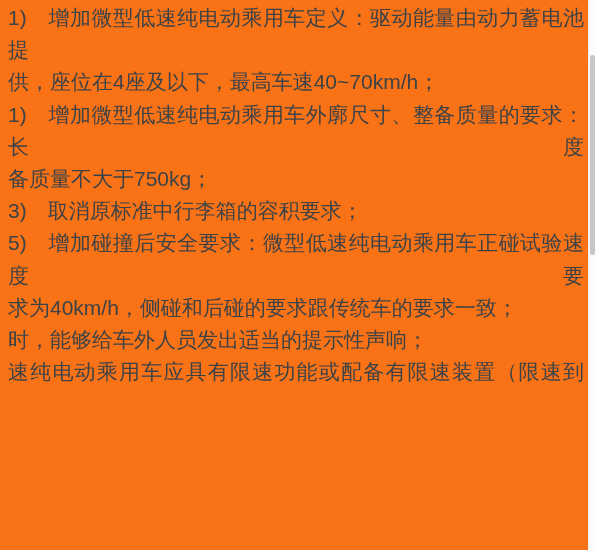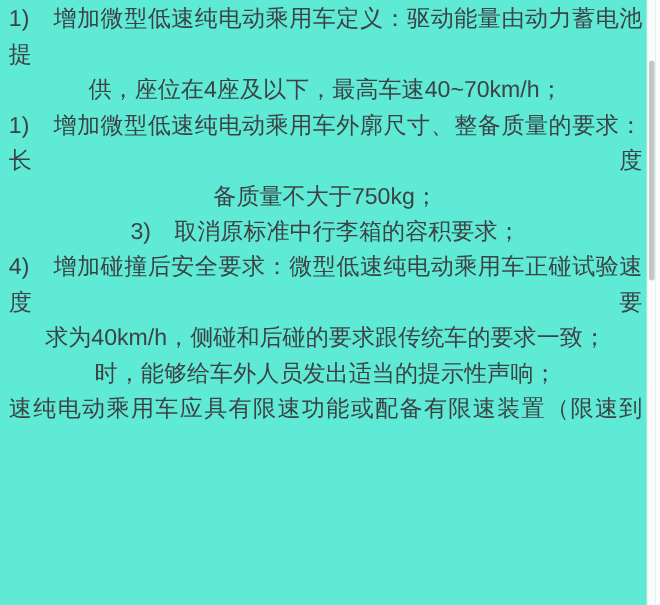--- a/index.html
+++ b/index.html
@@ -9,37 +9,37 @@
   }
   body {
     width: 600px;
     height: 550px;
     overflow: hidden;
   }
   .page {
     position: relative;
     width: 596px;
     height: 550px;
-    background: #5eead4;
+    background: #f97316;
     font-family: "Liberation Sans", sans-serif;
   }
   .article {
     position: absolute;
     top: 2px;
     left: 8px;
     right: 12px;
     color: #3d4247;
     font-size: 21px;
     line-height: 32.2px;
     font-weight: 400;
   }
   .item { margin: 0; padding: 0; }
   .line {
     white-space: pre-wrap;
-    text-align: center;
+    text-align: left;
     overflow: hidden;
   }
   .line.stretch {
     text-align: justify;
     text-align-last: justify;
   }
   .scroll-track {
     position: absolute;
     top: 0;
     right: 0;
@@ -72,21 +72,21 @@
     <div class="item">
       <div class="line stretch">1)　增加微型低速纯电动乘用车外廓尺寸、整备质量的要求：长度</div>
       <div class="line">备质量不大于750kg；</div>
     </div>
 
     <div class="item">
       <div class="line">3)　取消原标准中行李箱的容积要求；</div>
     </div>
 
     <div class="item">
-      <div class="line stretch">4)　增加碰撞后安全要求：微型低速纯电动乘用车正碰试验速度要</div>
+      <div class="line stretch">5)　增加碰撞后安全要求：微型低速纯电动乘用车正碰试验速度要</div>
       <div class="line">求为40km/h，侧碰和后碰的要求跟传统车的要求一致；</div>
     </div>
 
     <div class="item">
       <div class="line">时，能够给车外人员发出适当的提示性声响；</div>
     </div>
 
     <div class="item">
       <div class="line stretch">速纯电动乘用车应具有限速功能或配备有限速装置（限速到</div>
 

